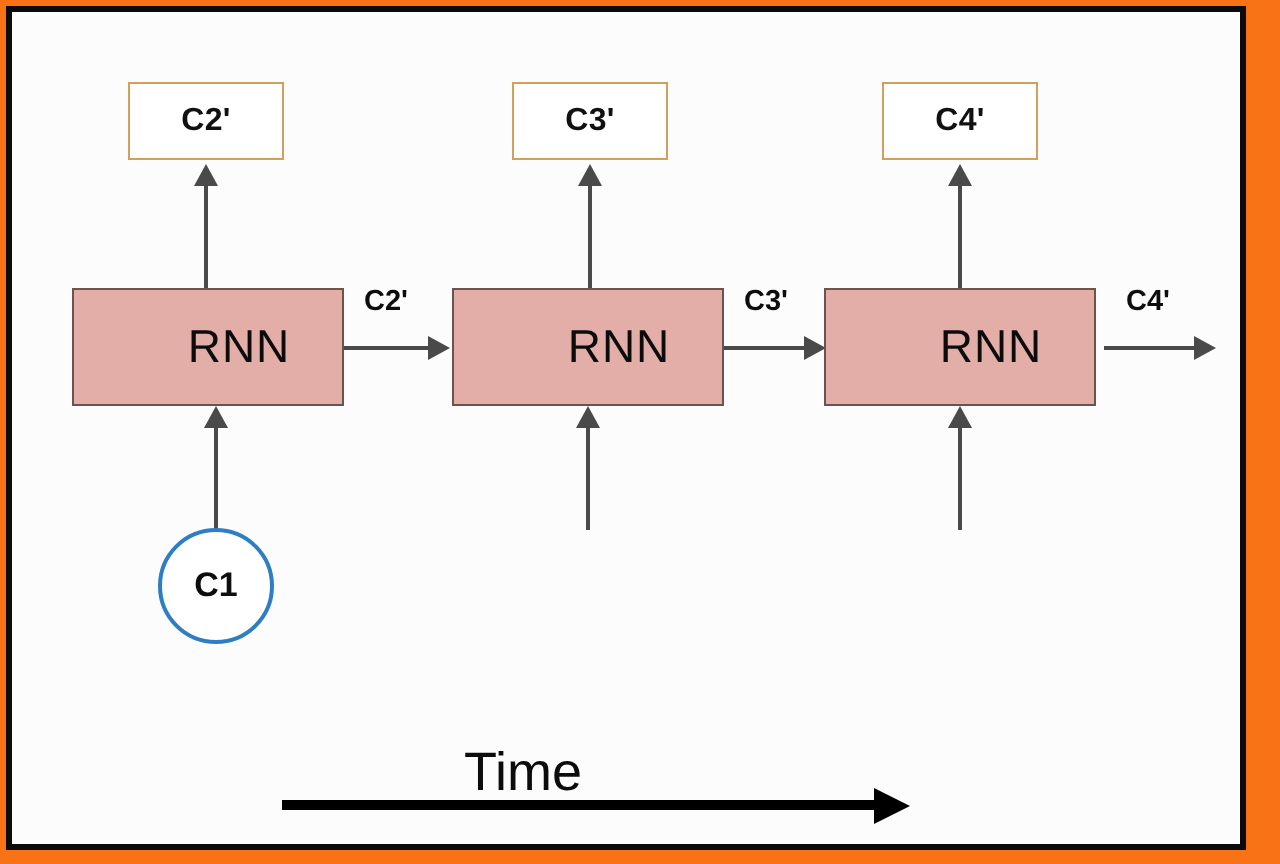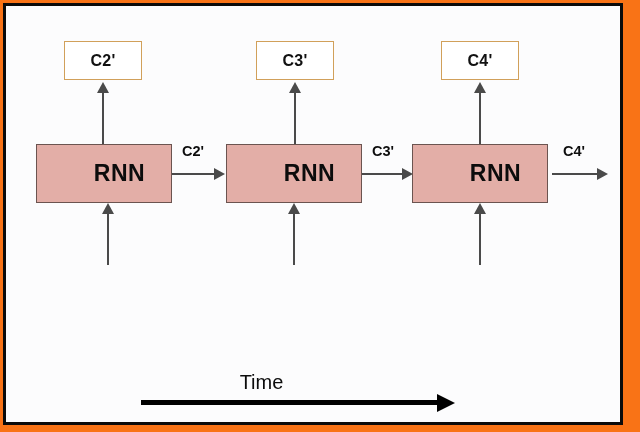--- a/index.html
+++ b/index.html
@@ -49,21 +49,21 @@
     position: absolute;
     width: 136px;
     height: 59px;
     box-sizing: border-box;
     background: #e3aea7;
     border: 1.4px solid #6b5450;
     display: flex;
     align-items: center;
     justify-content: center;
     font-size: 23px;
-    font-weight: bold;
+    font-weight: normal;
     color: #0c0c0c;
     letter-spacing: 0.5px;
     padding-left: 31px;
   }
 
   
   .in-circle {
     position: absolute;
     width: 58px;
     height: 58px;
@@ -116,21 +116,21 @@
     white-space: nowrap;
   }
 
   
   #time-label {
     position: absolute;
     left: 0;
     top: 371px;
     width: 523px;
     text-align: center;
-    font-size: 20px;
+    font-size: 27px;
     color: #0c0c0c;
     font-family: "Liberation Sans", sans-serif;
   }
   #time-shaft {
     position: absolute;
     left: 141px;
     top: 400px;
     width: 300px;
     height: 5px;
     background: #000000;
@@ -155,20 +155,21 @@
   <div class="out-box" style="left:64px; top:41px;">C2'</div>
 
   <div class="vline" style="left:102px; top:92px; height:52px;"></div>
   <div class="arrow-up" style="left:97px; top:82px;"></div>
 
   <div class="rnn-box" style="left:36px; top:144px;">RNN</div>
 
   <div class="vline" style="left:107px; top:213px; height:52px;"></div>
   <div class="arrow-up" style="left:102px; top:203px;"></div>
 
+  <div class="in-circle" style="left:79px; top:264px;">C1</div>
 
   <div class="edge-label" style="left:182px; top:143px;">C2'</div>
   <div class="hline" style="left:172px; top:173px; width:44px;"></div>
   <div class="arrow-right" style="left:214px; top:168px;"></div>
 
   <div class="out-box" style="left:256px; top:41px;">C3'</div>
   <div class="vline" style="left:294px; top:92px; height:52px;"></div>
   <div class="arrow-up" style="left:289px; top:82px;"></div>
 
   <div class="rnn-box" style="left:226px; top:144px;">RNN</div>

